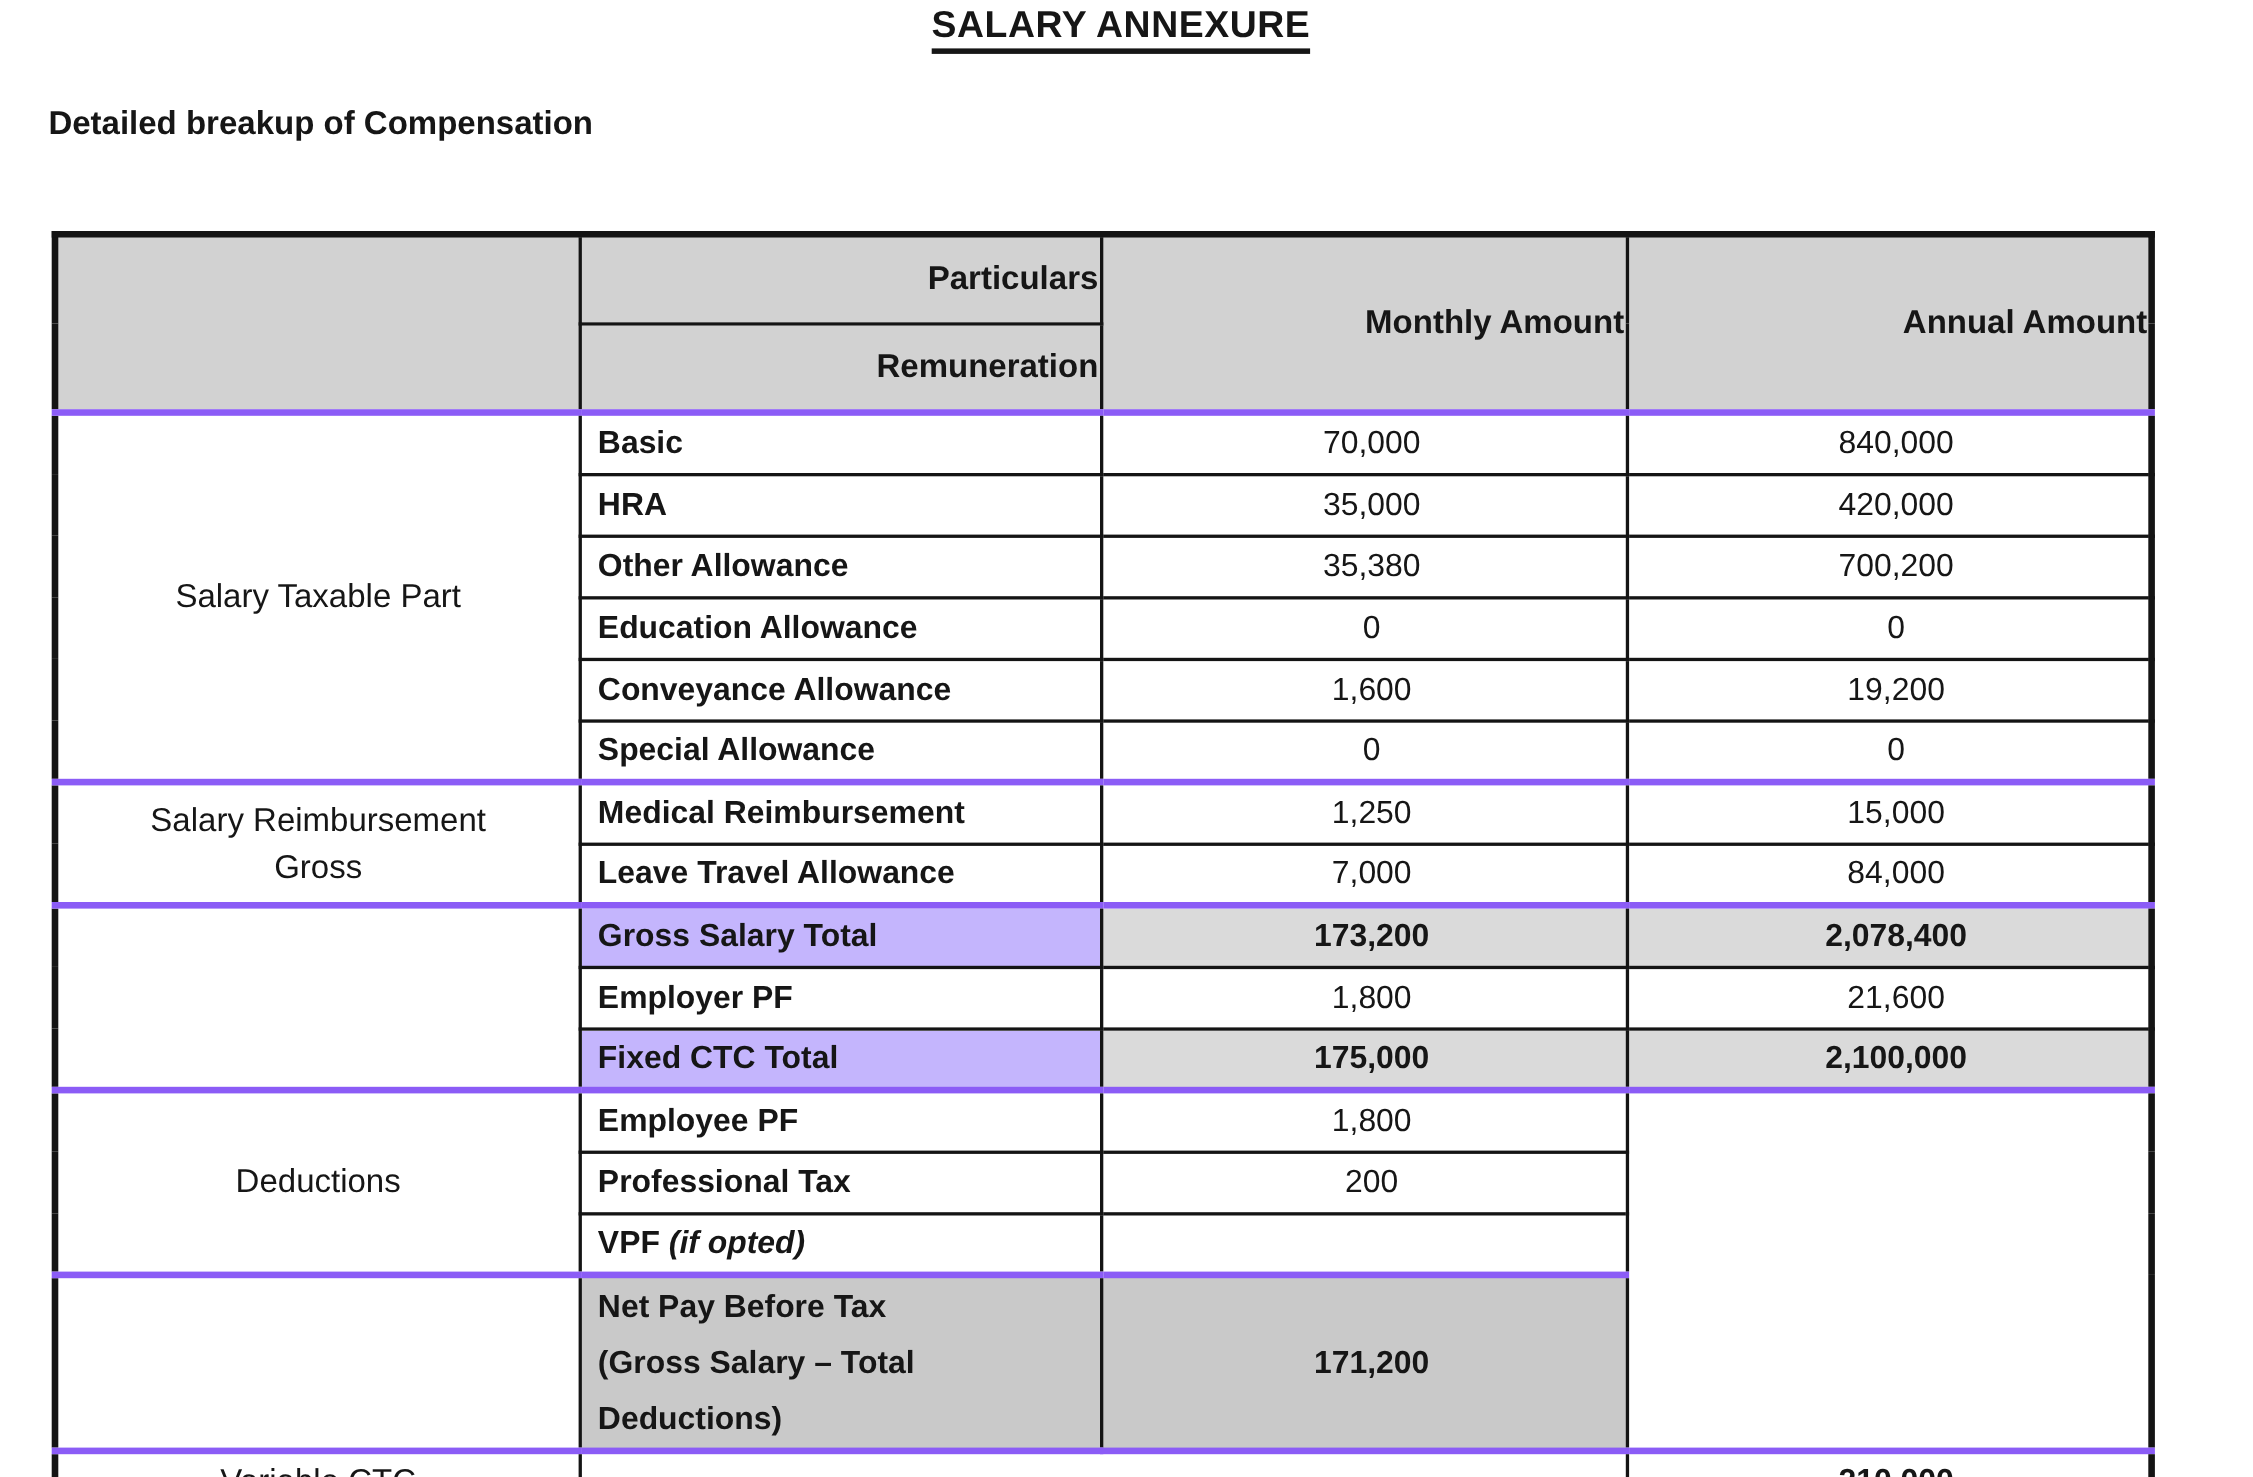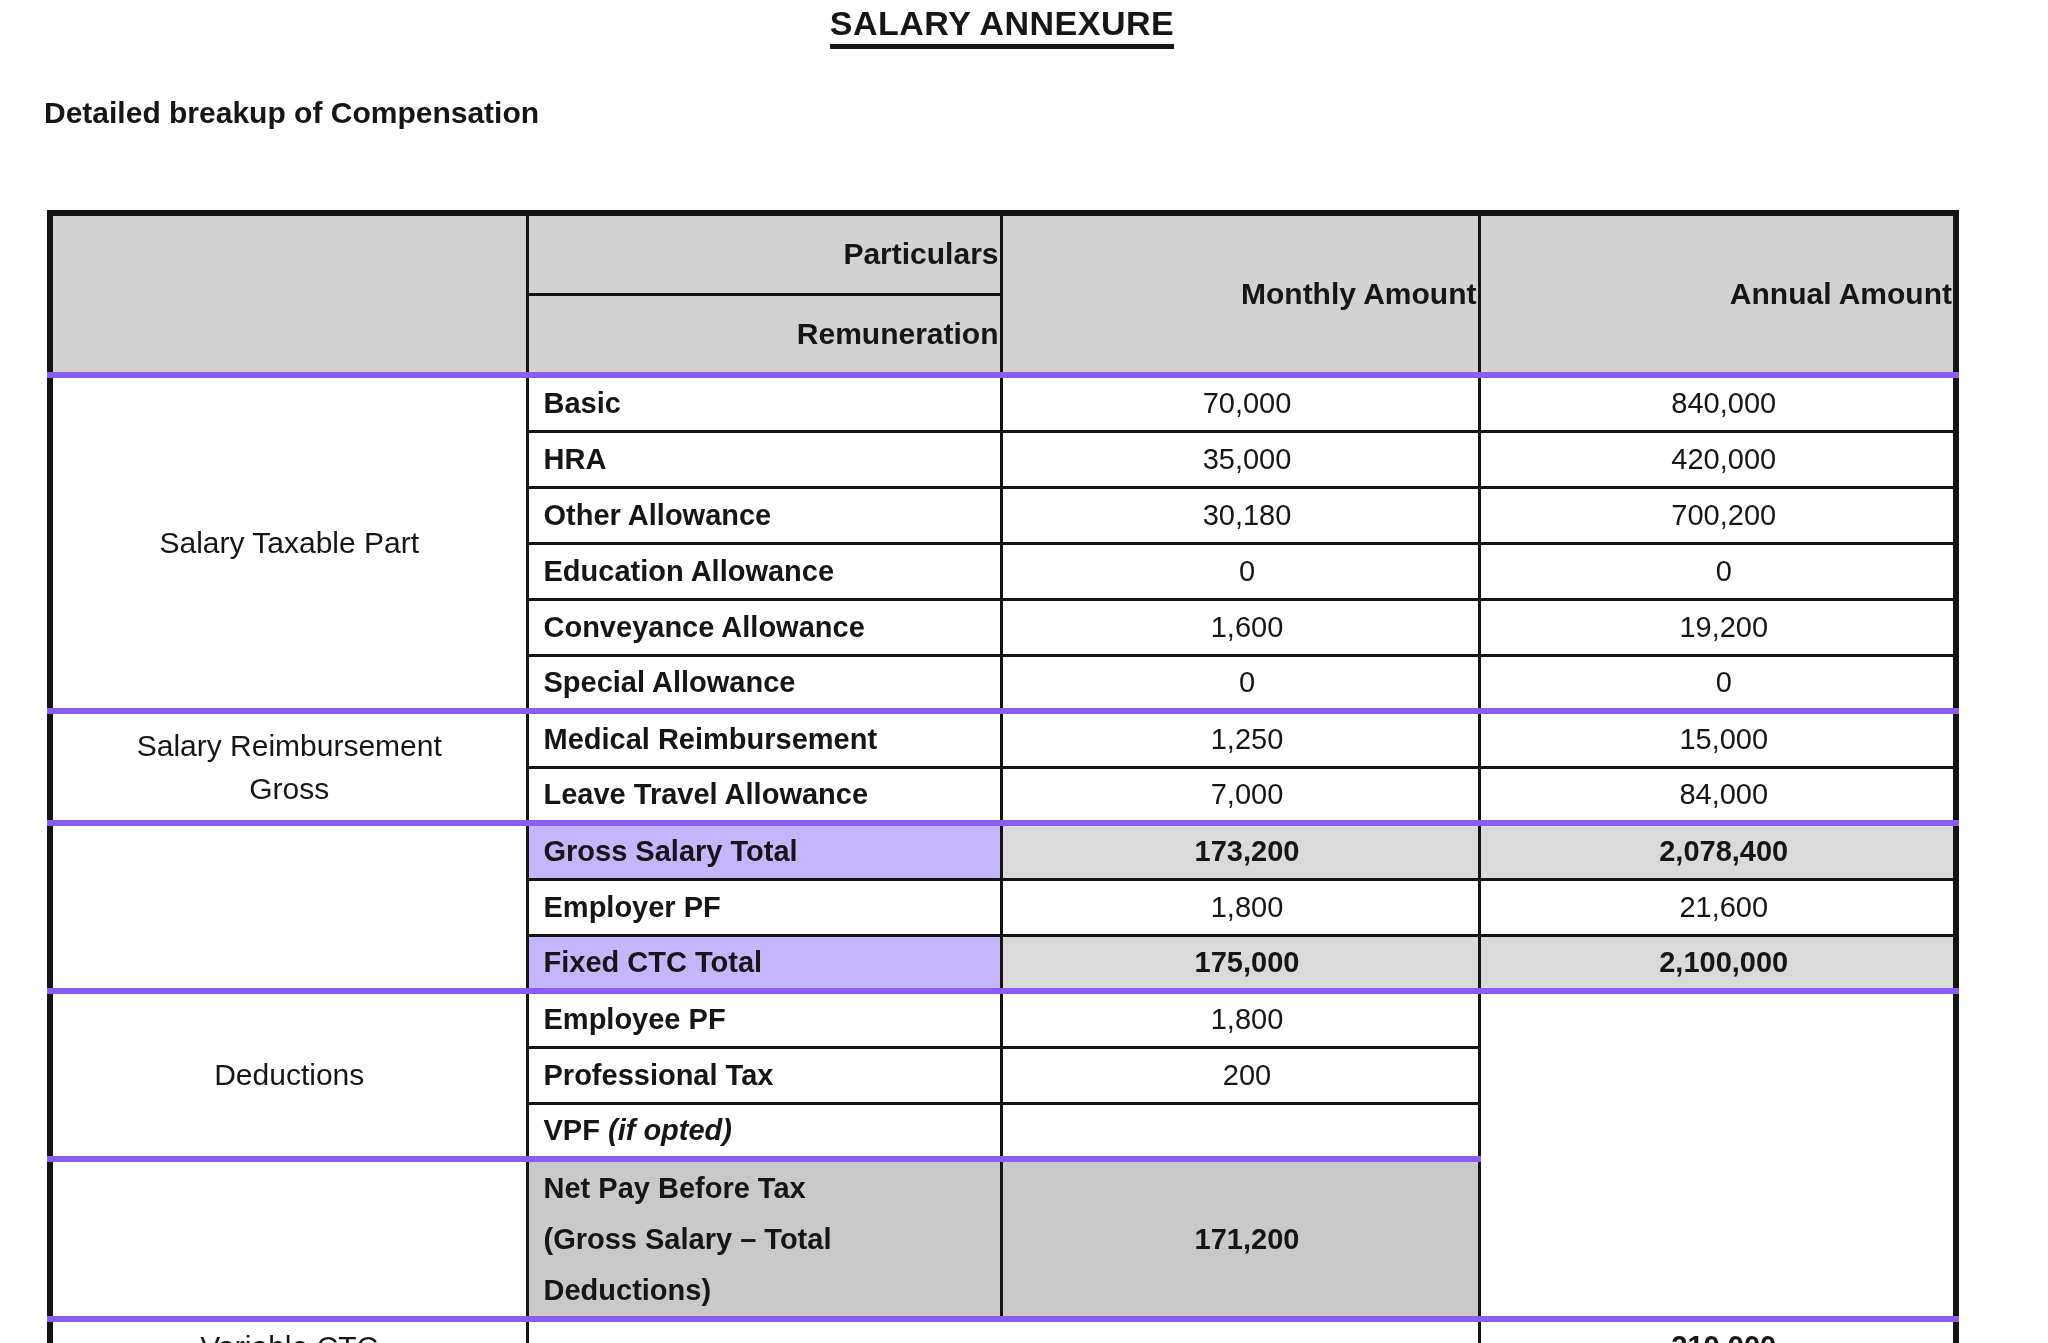--- a/index.html
+++ b/index.html
@@ -6,21 +6,21 @@
     margin: 0; padding: 0;
     width: 2048px; height: 1343px;
     overflow: hidden;
     background: #ffffff;
     font-family: "Liberation Sans", "DejaVu Sans", sans-serif;
     color: #161616;
   }
   .page { position: relative; width: 2048px; height: 1343px; background: #ffffff; }
 
   .title-wrap {
-    position: absolute; left: 0; top: 4px; width: 2004px;
+    position: absolute; left: 17px; top: 4px; width: 2004px;
     text-align: center;
   }
   .title {
     display: inline-block;
     font-size: 34px; font-weight: 700;
     letter-spacing: 0.5px;
     border-bottom: 5px solid #161616;
     padding-bottom: 1px;
   }
   .subtitle {
@@ -119,21 +119,21 @@
         <td class="num">70,000</td>
         <td class="num">840,000</td>
       </tr>
       <tr class="drow">
         <td class="lbl">HRA</td>
         <td class="num">35,000</td>
         <td class="num">420,000</td>
       </tr>
       <tr class="drow">
         <td class="lbl">Other Allowance</td>
-        <td class="num">30,180</td>
+        <td class="num">35,380</td>
         <td class="num">700,200</td>
       </tr>
       <tr class="drow">
         <td class="lbl">Education Allowance</td>
         <td class="num">0</td>
         <td class="num">0</td>
       </tr>
       <tr class="drow">
         <td class="lbl">Conveyance Allowance</td>
         <td class="num">1,600</td>

